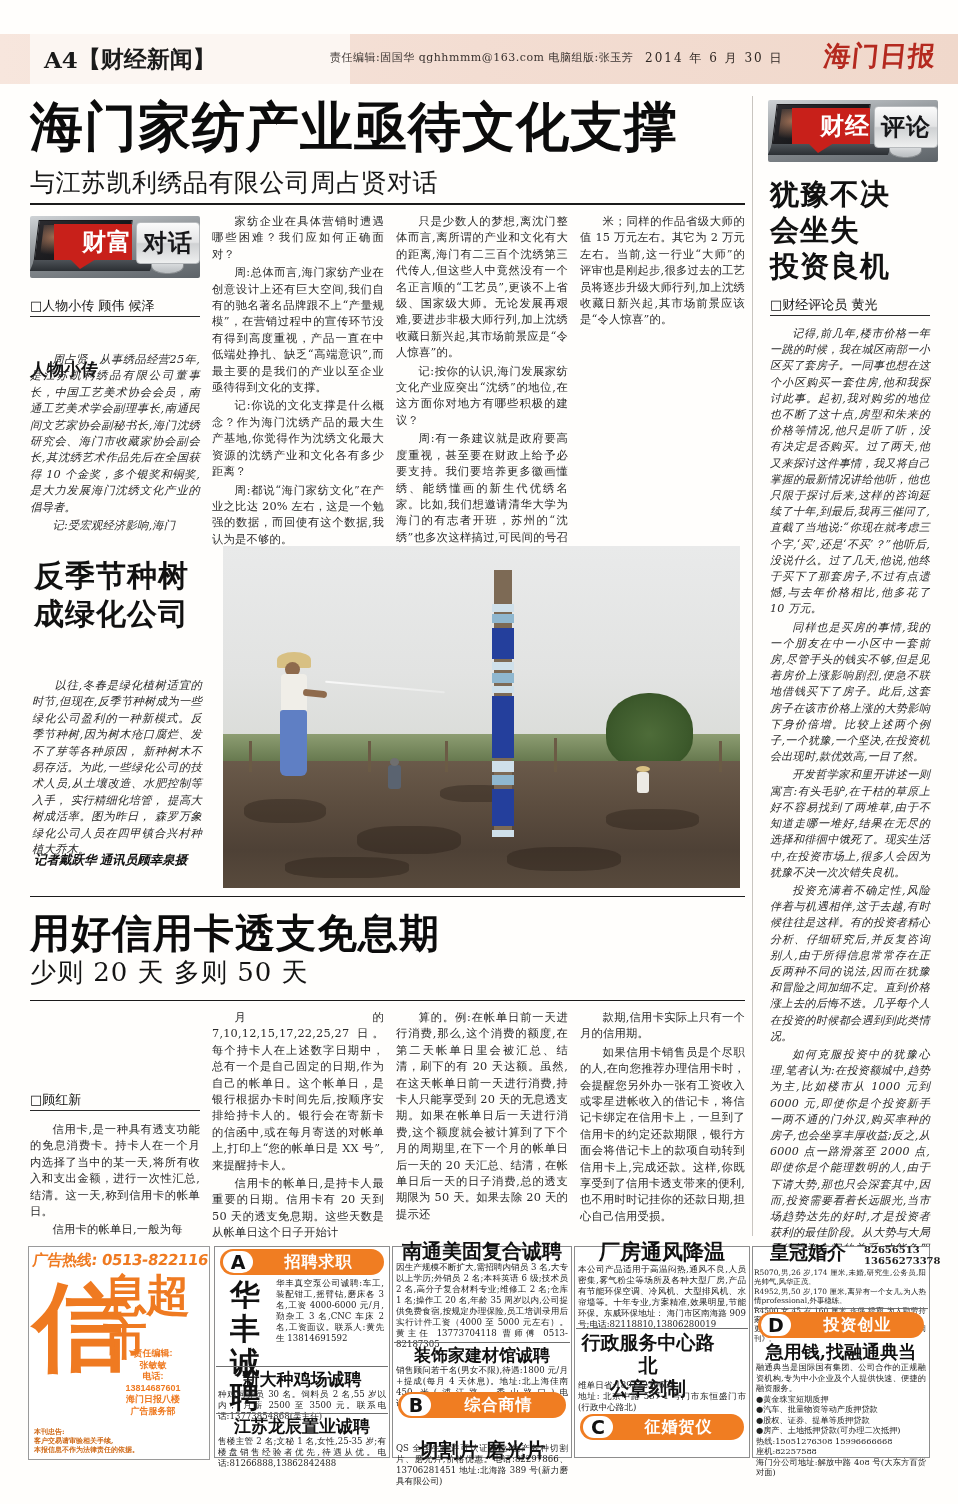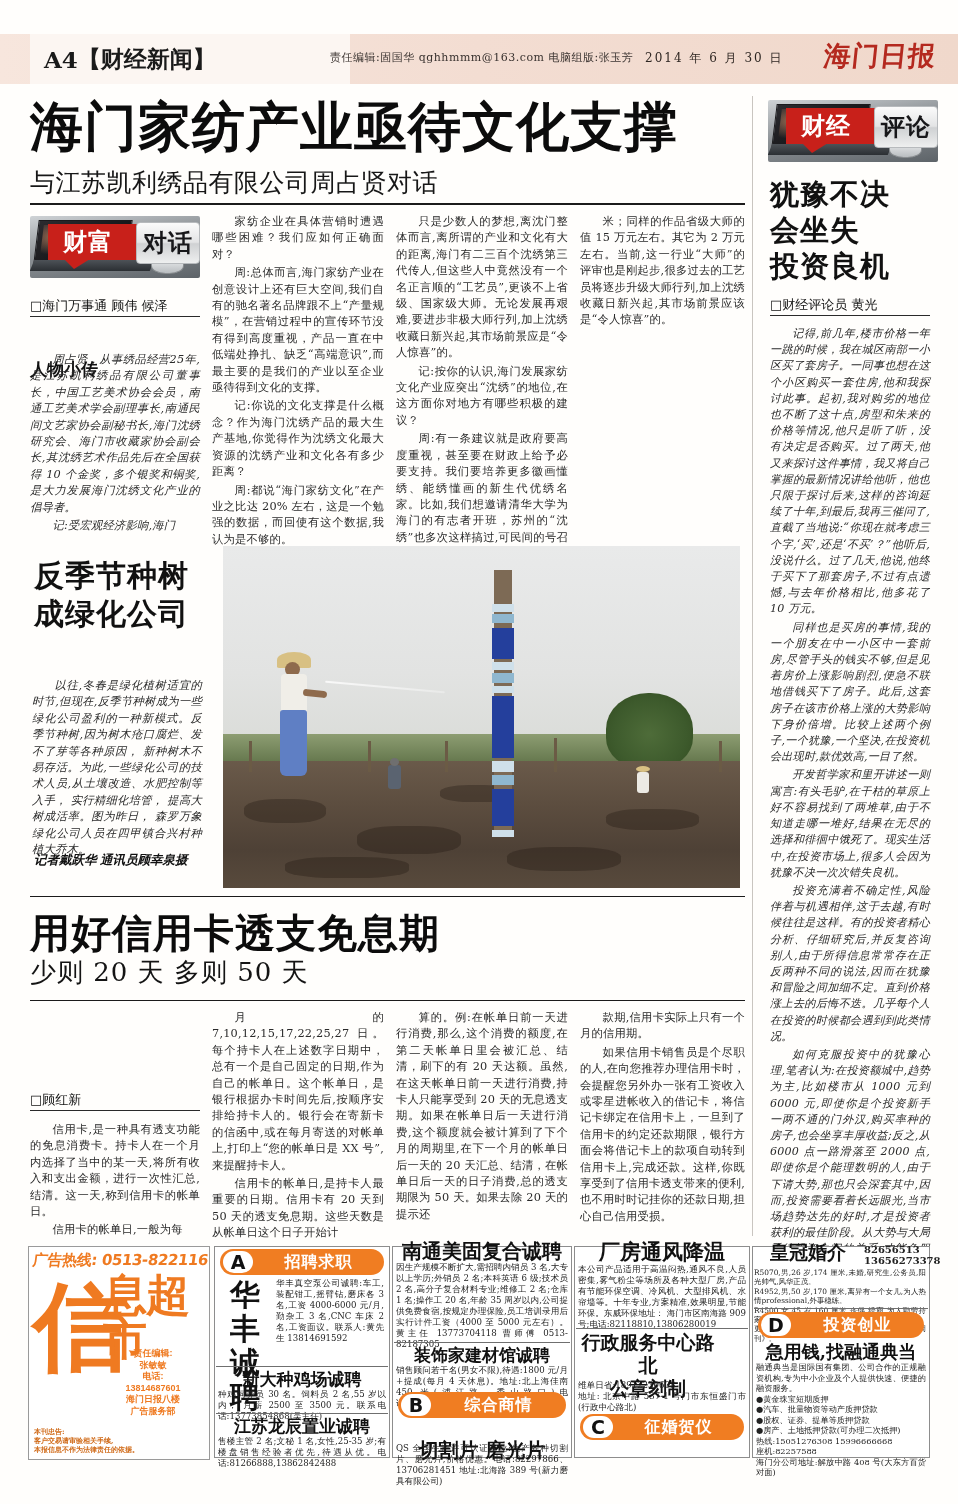--- a/index.html
+++ b/index.html
@@ -73,22 +73,22 @@
   }
   .badge .mouse{
     position:absolute;right:16px;bottom:4px;width:31px;height:17px;
     background:linear-gradient(to bottom,#f4f5f6,#b9bdc0);
     border-radius:50% 50% 44% 44%;border:1px solid #8a8e91;
   }
   .badge .mouse:after{
     content:"";position:absolute;left:50%;top:2px;width:1px;height:6px;background:#9a9ea1;
   }
   .badge .lbl-red{
-    position:absolute;left:18px;top:8px;width:78px;height:36px;background:#c8201a;
-    display:flex;align-items:center;justify-content:flex-start;padding-left:15px;
+    position:absolute;left:24px;top:8px;width:78px;height:36px;background:#c8201a;
+    display:flex;align-items:center;justify-content:flex-end;
   }
   .badge .lbl-red:after{
     content:"";position:absolute;left:16px;bottom:-9px;width:0;height:0;
     border-left:10px solid transparent;border-right:16px solid transparent;border-top:10px solid #c8201a;
   }
   .badge .lbl-red span{
     color:#fff;font-weight:bold;font-size:24px;
     font-family:"DejaVu Serif","Liberation Serif",serif;letter-spacing:1px;
   }
   .badge .lbl-grey{
@@ -155,21 +155,21 @@
     border-radius:2px;transform:rotate(5deg);}
   .p2{position:absolute;left:32%;top:64%;}
   .p2-b{position:absolute;width:13px;height:24px;background:#5a6370;border-radius:3px;}
   .p2-h{position:absolute;width:9px;height:8px;background:#6f6f6f;border-radius:50%;left:2px;top:-7px;}
   .p3{position:absolute;left:80%;top:66%;}
   .p3-b{position:absolute;width:12px;height:21px;background:#eceae4;border-radius:3px;}
   .p3-h{position:absolute;width:14px;height:6px;background:#d8c083;border-radius:50%;left:-1px;top:-6px;}
   .ph-stake{position:absolute;width:3px;background:#6b5b45;}
 
   .photo-credit{
-    position:absolute;font-family:Liberation Sans, sans-serif;
+    position:absolute;font-family:Liberation Serif, serif;
     font-weight:bold;font-size:12.5px;color:#111;font-style:italic;
   }
 
   
   .hl2{
     position:absolute;left:30px;top:906px;
     font-family:"DejaVu Serif","Liberation Serif",serif;
     font-weight:bold;font-size:40px;color:#0c0c0c;letter-spacing:1px;
   }
   .hl2-sub{
@@ -261,21 +261,21 @@
     <div class="glow"></div>
     <div class="base"></div>
     <div class="mouse"></div>
     <div class="lbl-red">
         <span>财富</span>
       </div>
     <div class="lbl-grey">
         <span>对话</span>
       </div>
   </div>
-  <div class="byline" style="left:30px;top:297px;">□海门万事通 顾伟  候泽</div>
+  <div class="byline" style="left:30px;top:297px;">□人物小传 顾伟  候泽</div>
   <div class="byline-rule" style="left:30px;top:316px;width:170px;"></div>
   <div class="sec-title" style="left:30px;top:330px;margin-top:28px;">人物小传</div>
 
   <div class="col italic" style="left:30px;top:352px;width:170px;height:175px;">
     <p>周占贤，从事绣品经营25年,是江苏凯利绣品有限公司董事长，中国工艺美术协会会员，南通工艺美术学会副理事长,南通民间文艺家协会副秘书长,海门沈绣研究会、海门市收藏家协会副会长,其沈绣艺术作品先后在全国获得 10 个金奖，多个银奖和铜奖,是大力发展海门沈绣文化产业的倡导者。</p>
     <p>记:受宏观经济影响,海门</p>
   </div>
 
   <div class="col" style="left:212px;top:214px;width:172px;height:315px;">
     <p class="italic">家纺企业在具体营销时遭遇哪些困难？我们应如何正确面对？</p>

